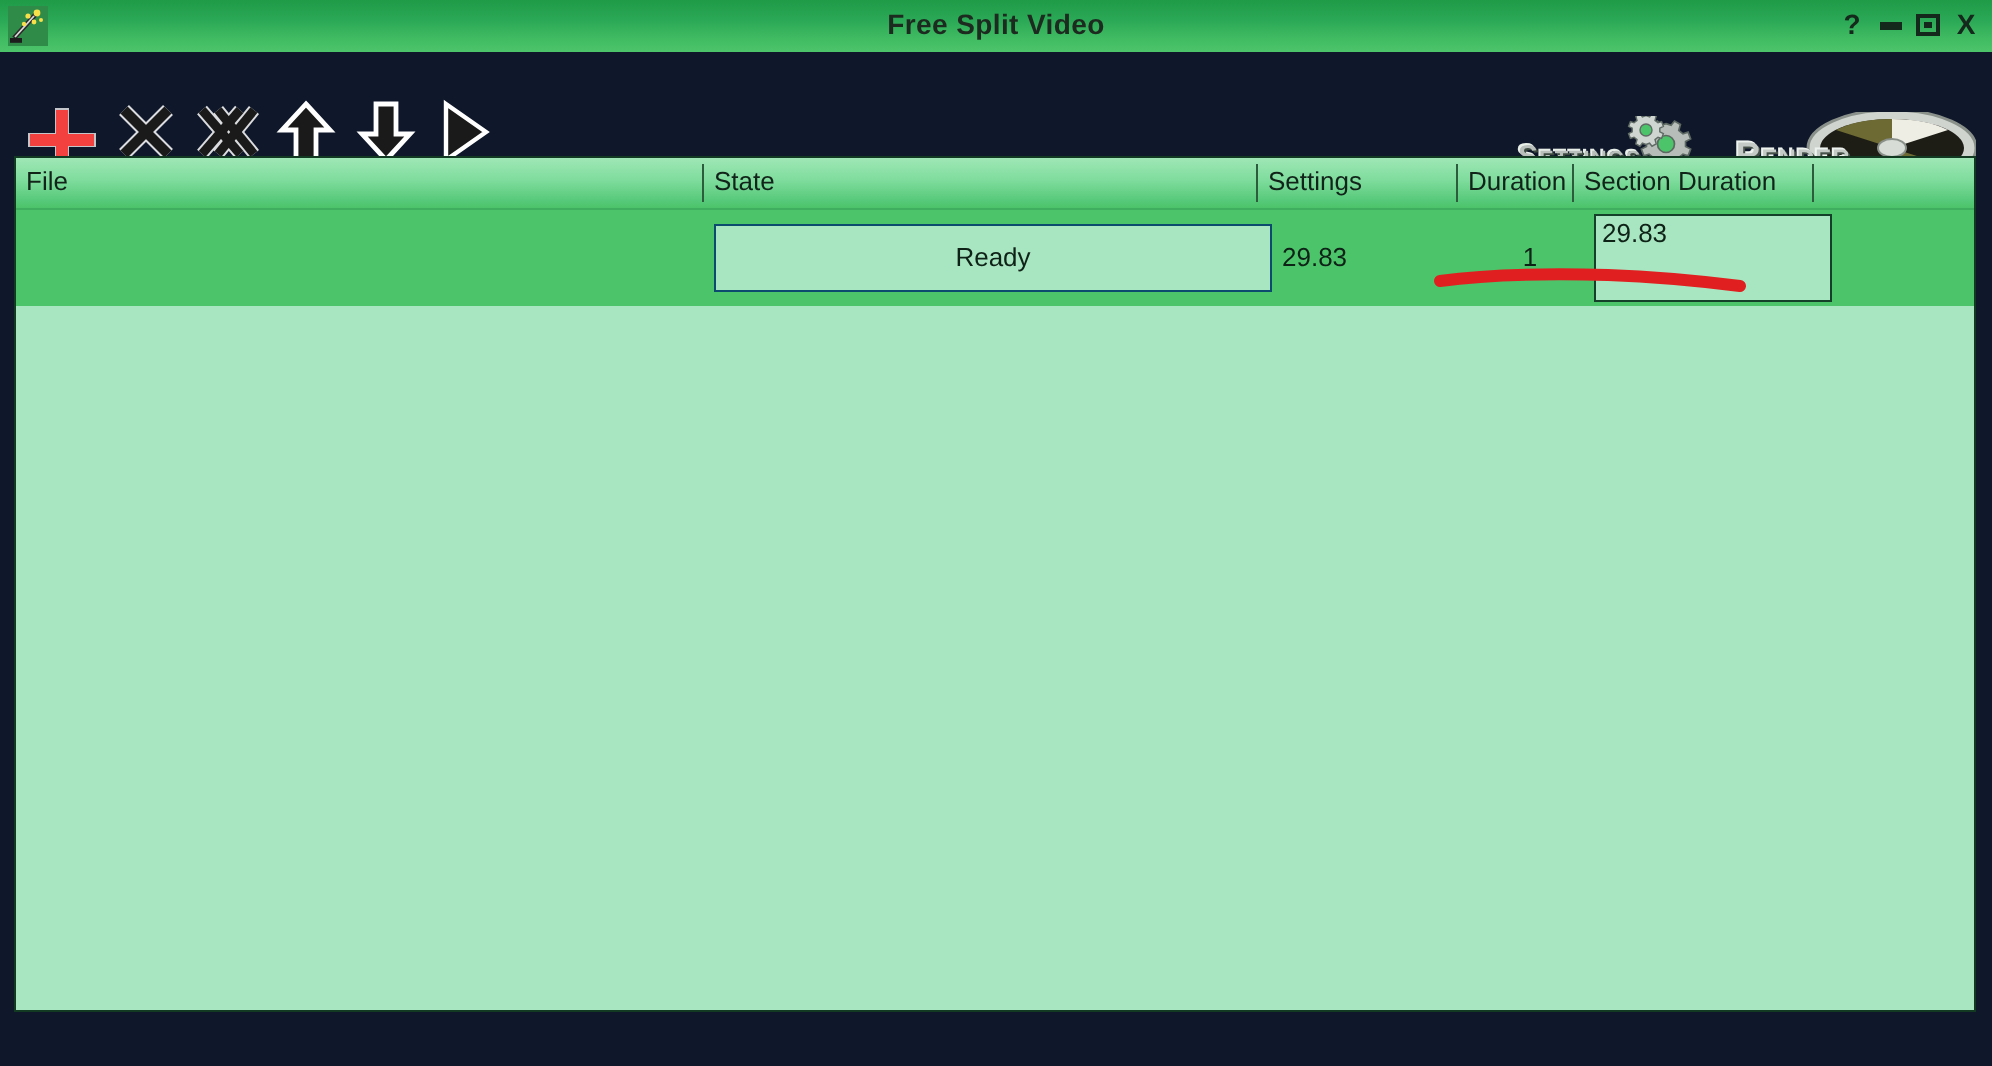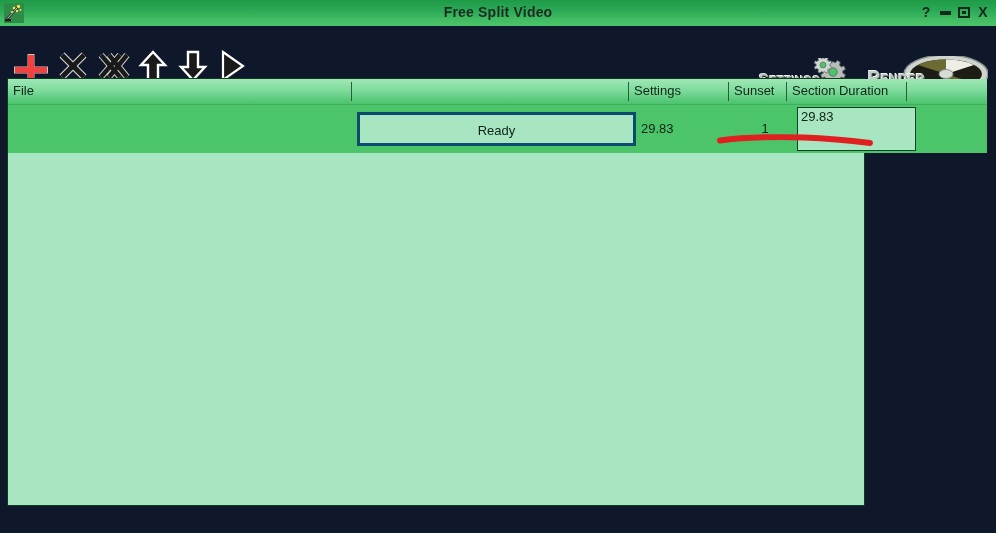--- a/index.html
+++ b/index.html
@@ -100,21 +100,21 @@
     font-size: 17px; font-weight: bold;
     font-variant: small-caps;
     letter-spacing: 0.5px;
     color: #c4cac6;
     text-shadow: 1px 1px 0 #46514a, -1px -1px 0 #eef3ef;
   }
 
   
   #list-panel {
     position: absolute; left: 7px; top: 78px;
-    width: 858px; height: 428px;
+    width: 981px; height: 428px;
     background: #a8e6c1;
     border: 1px solid #123a22;
     box-sizing: border-box;
   }
   #list-header {
     position: absolute; left: 0; top: 0;
     width: 979px; height: 25px;
     background: linear-gradient(to bottom, #9fe7b6 0%, #7edc9c 45%, #57c97a 85%, #4cc46a 100%);
     border-bottom: 1px solid #3fae5e;
   }
@@ -145,21 +145,21 @@
     width: 330px;
     font-size: 13px;
     color: #0f2217;
     line-height: 16px;
     cursor: default;
   }
   #cell-state {
     position: absolute; left: 349px; top: 7px;
     width: 279px; height: 34px;
     background: #a8e6c1;
-    border: 3px solid #0c4a6e;
+    border: 1px solid #0c4a6e;
     box-sizing: border-box;
     line-height: 32px;
     text-align: center;
     font-size: 13px;
     color: #0f2217;
     cursor: default;
   }
   #cell-duration {
     position: absolute; left: 633px; top: 16px;
     font-size: 13px;
@@ -333,24 +333,25 @@
       </svg>
       <div id="render-label">Render</div>
     </div>
   </div>
 
   <div id="list-panel">
 
     <div id="list-header">
       <div class="col-head" style="left:0px;  width:343px;">File</div>
       <div class="col-div" style="left:343px;"></div>
+      <div class="col-head" style="left:344px;width:276px;">State</div>
       <div class="col-div" style="left:620px;"></div>
       <div class="col-head" style="left:621px;width:99px;">Settings</div>
       <div class="col-div" style="left:720px;"></div>
-      <div class="col-head" style="left:721px;width:57px;">Sunset</div>
+      <div class="col-head" style="left:721px;width:57px;">Duration</div>
       <div class="col-div" style="left:778px;"></div>
       <div class="col-head" style="left:779px;width:119px;">Section Duration</div>
       <div class="col-div" style="left:898px;"></div>
       <div class="col-head" style="left:899px;width:80px;"></div>
     </div>
 
     <div id="row-0">
       <div id="cell-state">Ready</div>
       <div id="cell-duration">29.83</div>
       <div id="cell-section">1</div>

